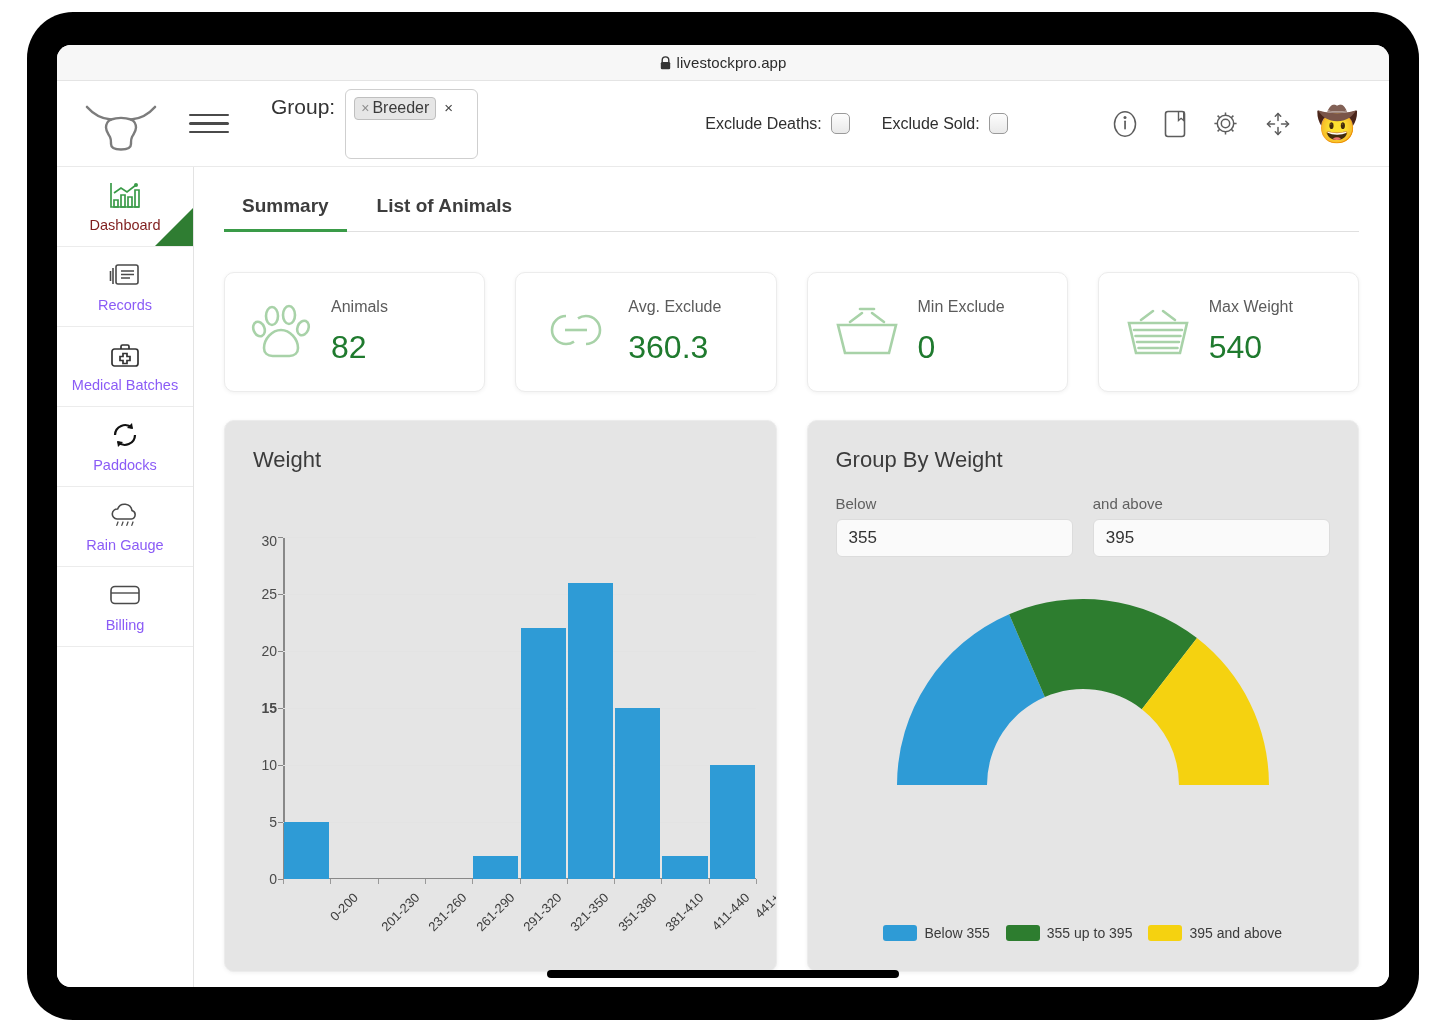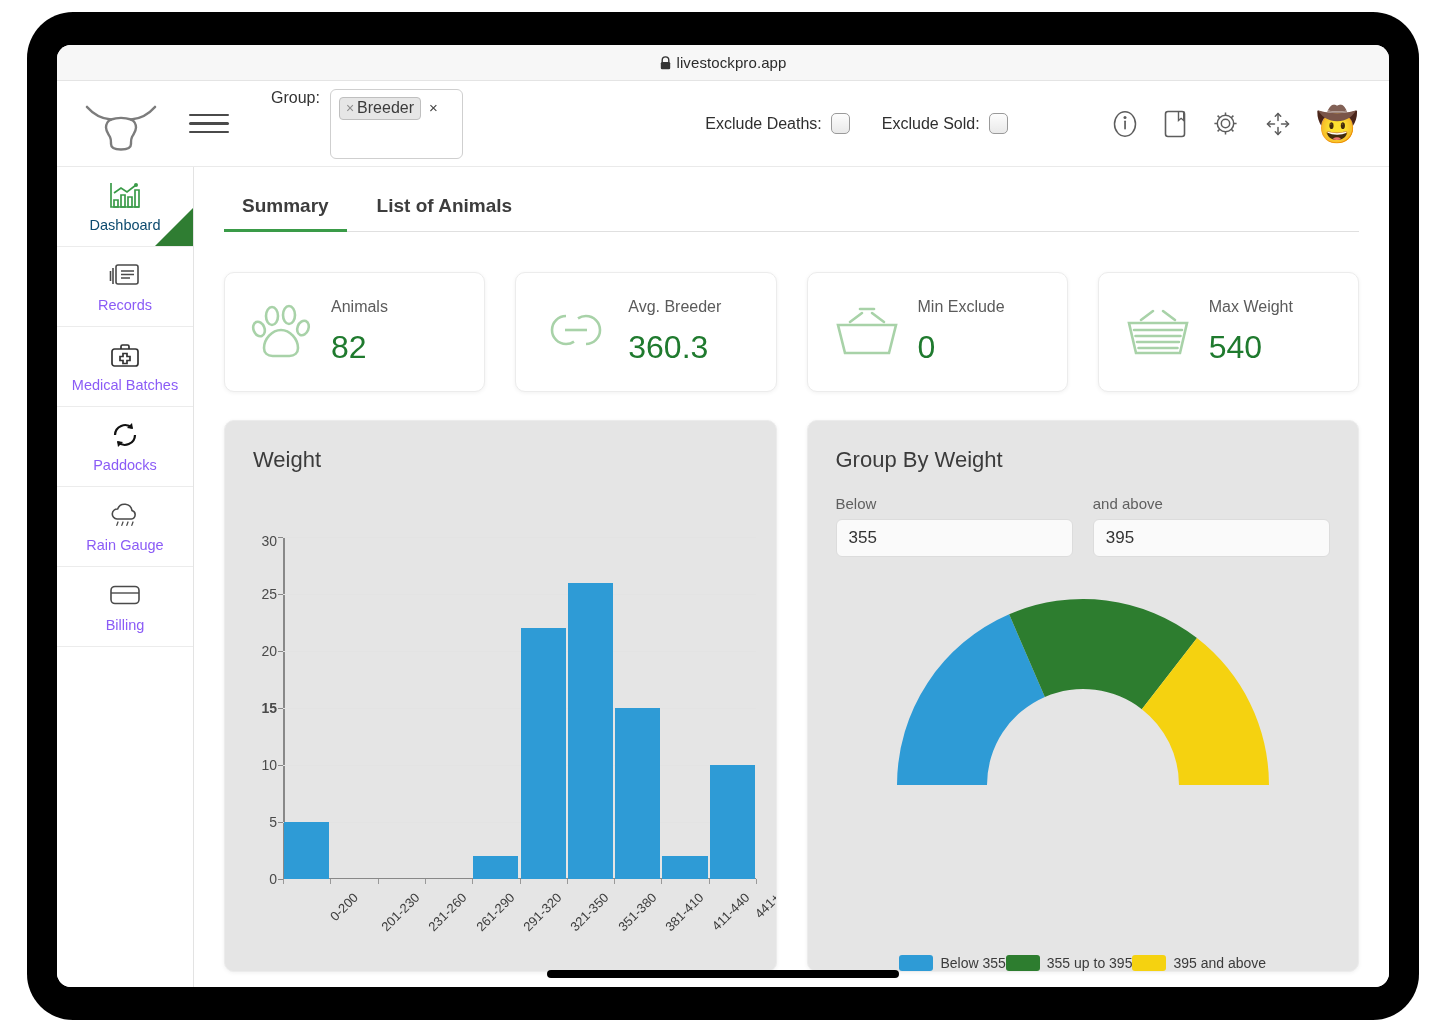--- a/index.html
+++ b/index.html
@@ -57,21 +57,21 @@
     margin-left: 22px; cursor: pointer;
   }
   #hamburger-button span {
     display:block; height: 2.5px; background: #4a4a4a; border-radius: 2px;
   }
   #group-filter {
     display: flex; align-items: flex-start; gap: 10px;
     margin-left: 42px;
   }
   #group-label {
-    font-size: 16px; color: #333; margin-top: 0; white-space: nowrap;
+    font-size: 21px; color: #333; margin-top: 6px; white-space: nowrap;
   }
   #group-select {
     width: 133px; height: 70px;
     border: 1px solid #cfcfcf; border-radius: 6px;
     background: #fff; padding: 7px 8px;
     display: flex; align-items: flex-start; gap: 8px;
   }
   #group-chip {
     display: inline-flex; align-items: center; gap: 3px;
     background: #e6e6e6; border: 1px solid #bfbfbf; border-radius: 4px;
@@ -112,21 +112,21 @@
   .nav-item {
     position: relative;
     height: 80px;
     border-bottom: 1px solid #ececec;
     display: flex; flex-direction: column;
     align-items: center; justify-content: center; gap: 7px;
     cursor: pointer; overflow: hidden;
   }
   .nav-icon { height: 30px; display:flex; align-items:center; justify-content:center; }
   .nav-label { font-size: 14.5px; color: #8b5cf6; white-space: nowrap; }
-  .nav-item.active .nav-label { color: #0c4a6e; }
+  .nav-item.active .nav-label { color: #7f1d1d; }
   .nav-item.active::after {
     content: ""; position: absolute; right: 0; bottom: 0;
     width: 0; height: 0;
     border-style: solid; border-width: 0 0 38px 38px;
     border-color: transparent transparent #2f7d32 transparent;
   }
 
   
   #main { flex: 1; background: #ffffff; padding: 0 30px; overflow: hidden; }
   #tabs {
@@ -201,22 +201,22 @@
   .thr-label { font-size: 15px; color: #5f5f5f; margin-bottom: 7px; }
   .thr-input {
     width: 100%; height: 38px;
     border: 1px solid #dcdcdc; border-radius: 6px;
     background: #fafafa; padding: 17px 12px;
     font-size: 17px; color: #333;
     font-family: "Liberation Sans", sans-serif;
   }
   #gauge-wrap { position: relative; margin: 40px auto 0; width: 380px; height: 196px; }
   #gauge-legend {
-    position: absolute; left: 0; right: 0; bottom: 0;
-    display: flex; align-items: flex-start; justify-content: center; 
+    position: absolute; left: 0; right: 0; bottom: 30px;
+    display: flex; align-items: flex-start; justify-content: center; gap: 16px;
   }
   .legend-item { display: flex; align-items: center; gap: 7px; }
   .legend-swatch { width: 34px; height: 16px; border-radius: 3px; }
   .legend-text { font-size: 14px; color: #3b3b3b; white-space: nowrap; }
 
   
   #home-indicator {
     position: absolute; left: 50%; transform: translateX(-50%);
     bottom: 9px; width: 352px; height: 8px;
     background: #000; border-radius: 5px;
@@ -423,21 +423,21 @@
             <span class="stat-icon">
               <svg width="72" height="46" viewBox="0 0 72 46">
                 <g fill="none" stroke="#a8d2a8" stroke-width="2.6">
                   <path d="M26 9a14 14 0 100 28 14 14 0 008-2.4"></path>
                   <path d="M46 37a14 14 0 100-28 14 14 0 00-8 2.4"></path>
                   <path d="M25 23h22"></path>
                 </g>
               </svg>
             </span>
             <span class="stat-texts">
-              <span class="stat-label">Avg. Breeder</span>
+              <span class="stat-label">Avg. Exclude</span>
               <span class="stat-value">360.3</span>
             </span>
           </div>
 
           <div class="stat-card">
             <span class="stat-icon">
               <svg width="70" height="58" viewBox="0 0 70 58">
                 <g fill="none" stroke="#a8d2a8" stroke-width="2.6" stroke-linecap="round">
                   <path d="M6 24h58l-7 28H13z"></path>
                   <path d="M18 21l12-9M52 21L40 12"></path>

